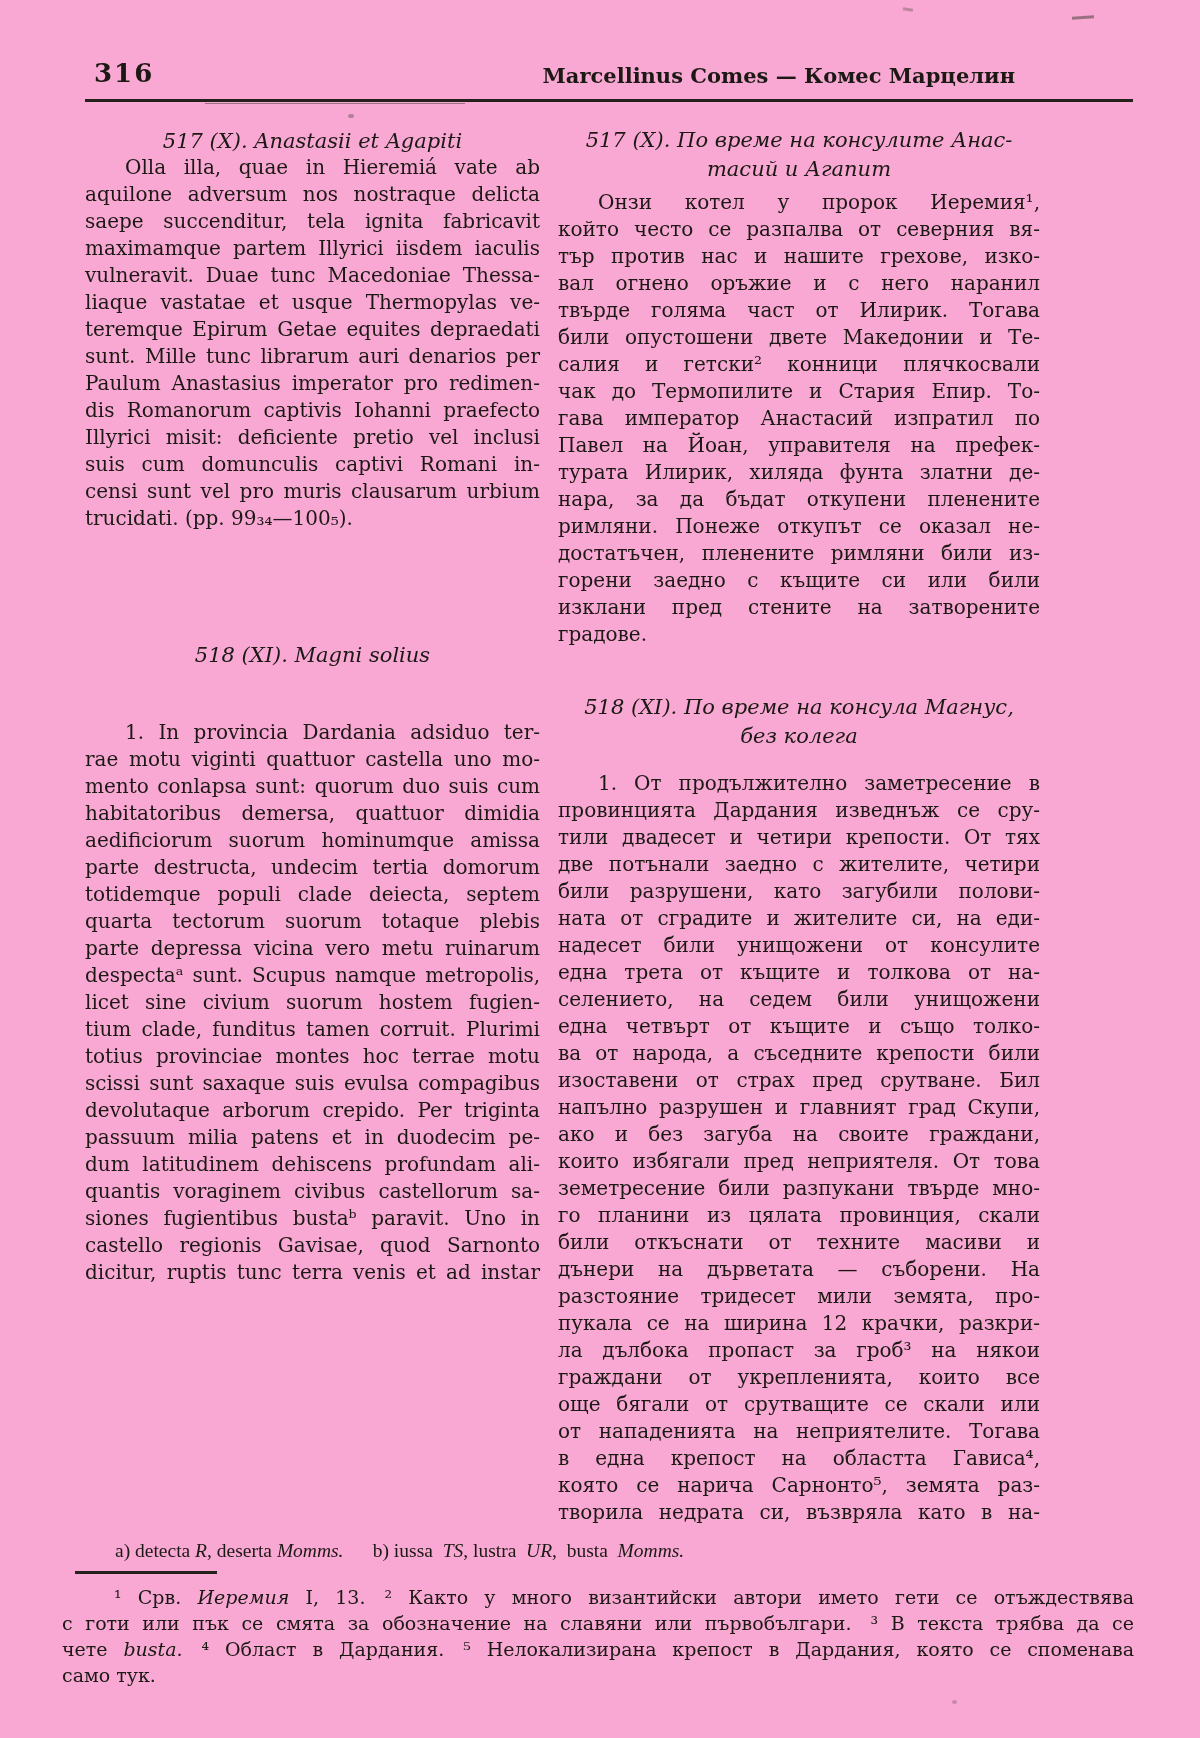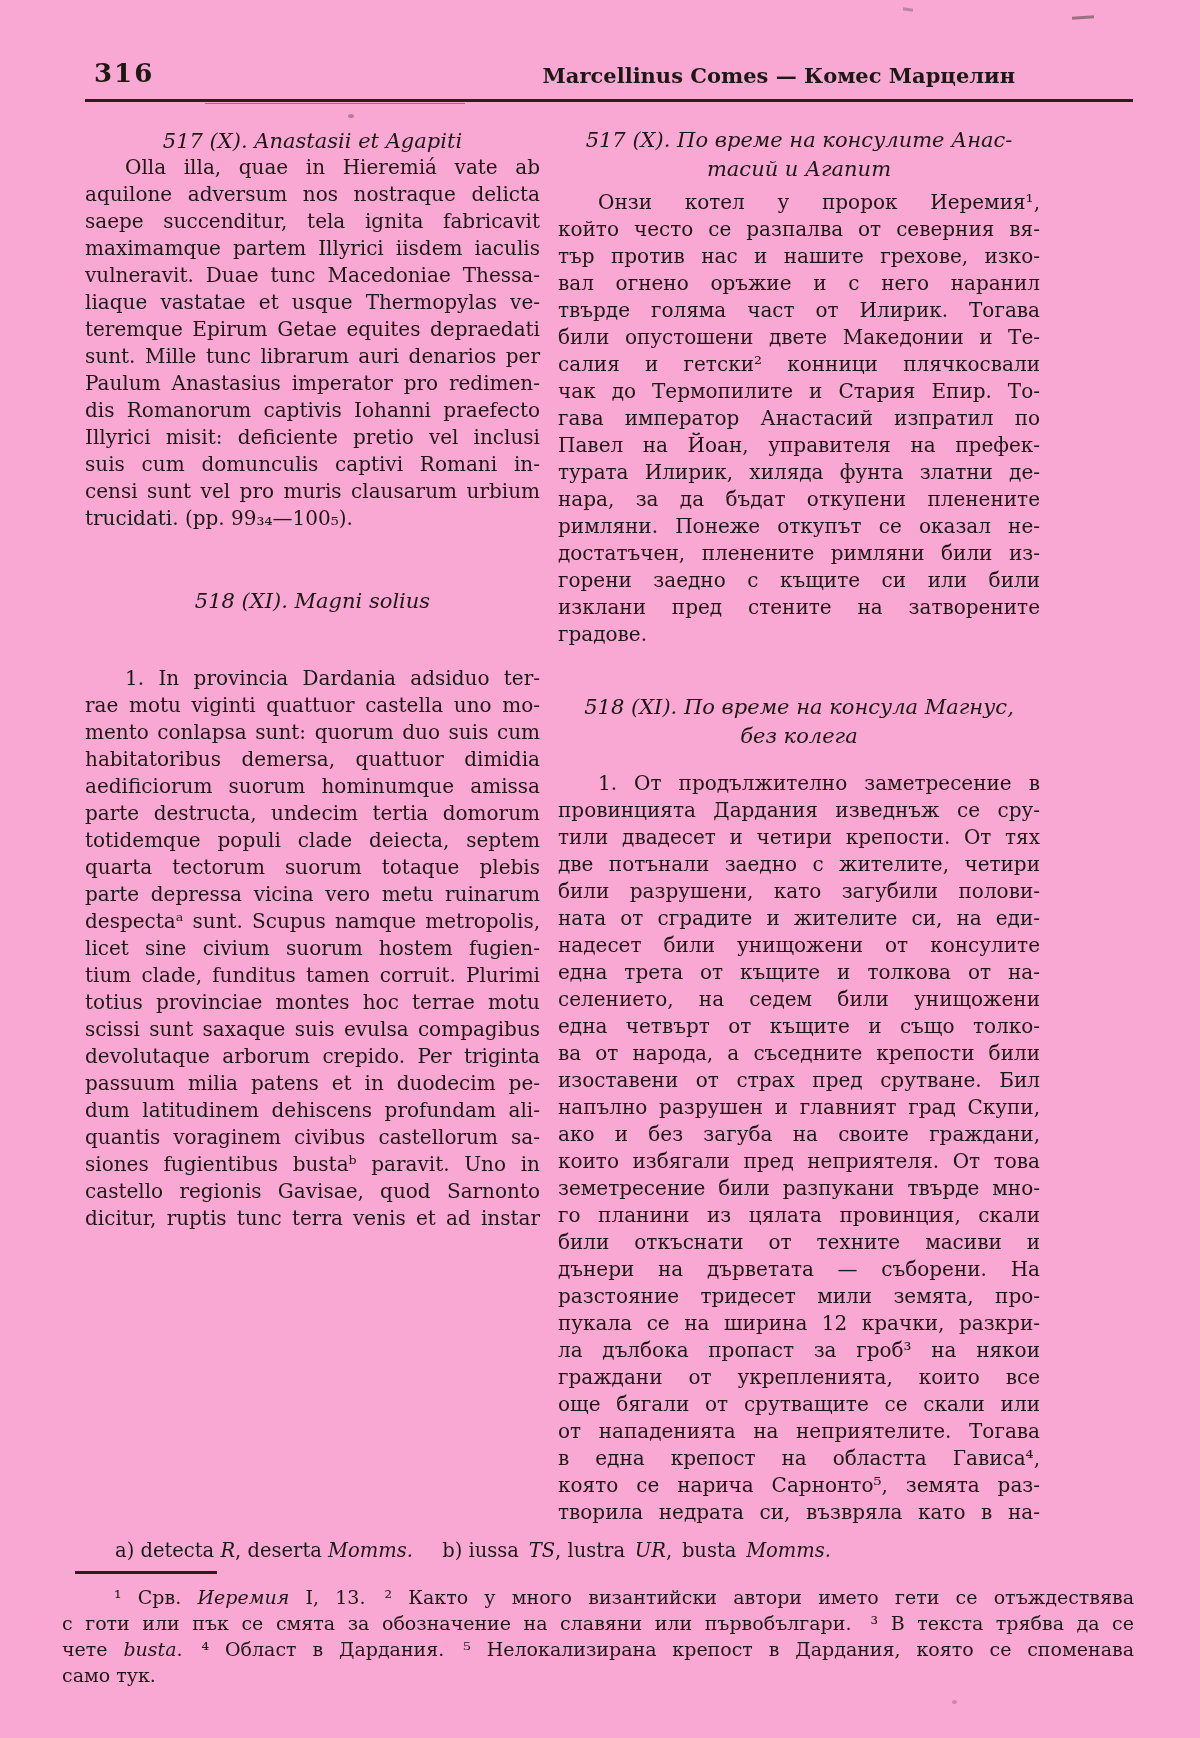--- a/index.html
+++ b/index.html
@@ -22,28 +22,28 @@
   .sechead { font-style:italic; font-weight:normal; font-size:21px; line-height:26px; text-align:center; }
   .sechead .hl { line-height:29px; }
 
   .para { font-size:20px; line-height:27px; }
   .tline { text-align:justify; text-align-last:justify; }
   .tline.first { text-indent:40px; }
   .tline.last { text-align-last:left; }
 
   .col-left  .sechead.s517 { margin-top:10px; }
   .col-left  .para.p1      { }
-  .col-left  .sechead.s518 { margin-top:56px; }
+  .col-left  .sechead.s518 { margin-top:110px; }
   .col-left  .para.p2      { margin-top:51px; }
   .col-right .sechead.s517 { margin-top:8px; }
   .col-right .para.p1      { margin-top:5px; }
   .col-right .sechead.s518 { margin-top:45px; }
   .col-right .para.p2      { margin-top:19px; }
 
-  .apparatus { position:absolute; left:115px; top:1538px; font-size:19.5px; line-height:26px; }
+  .apparatus { position:absolute; left:115px; top:1538px; font-size:19.5px; line-height:26px;font-family:Liberation Serif, serif; }
   .footrule  { position:absolute; left:75px; top:1571px; width:142px; height:3px; background:#24211c; }
   .footnotes { position:absolute; left:62px; top:1584px; width:1072px; font-size:19px; line-height:26px; }
   .footnotes .tline.first { text-indent:52px; }
 
   .it { font-style:italic; }
 
   .art { position:absolute; background:#4a453c; }
   .art-dash-tr   { left:1072px; top:16px;  width:22px; height:3px; opacity:.55; transform:rotate(-4deg); }
   .art-tick-top  { left:903px;  top:8px;   width:10px; height:3px; opacity:.35; transform:rotate(8deg); }
   .art-dot-title { left:348px;  top:114px; width:6px;  height:4px; opacity:.4;  border-radius:50%; }

